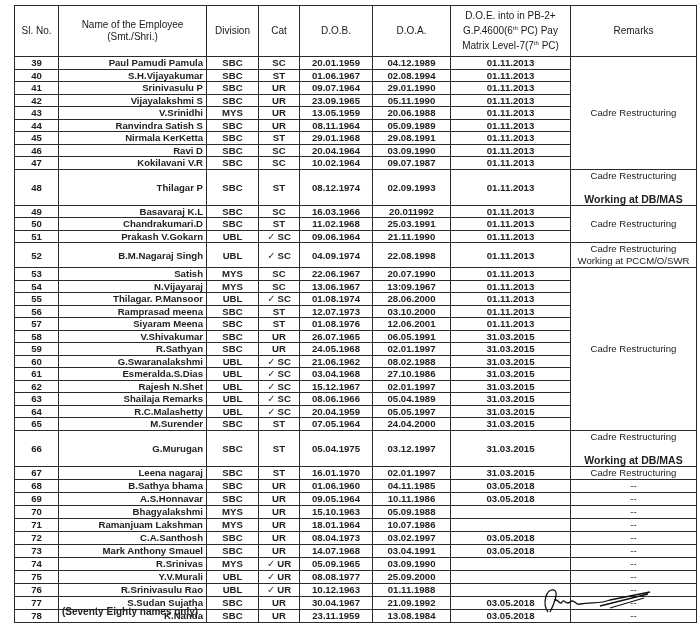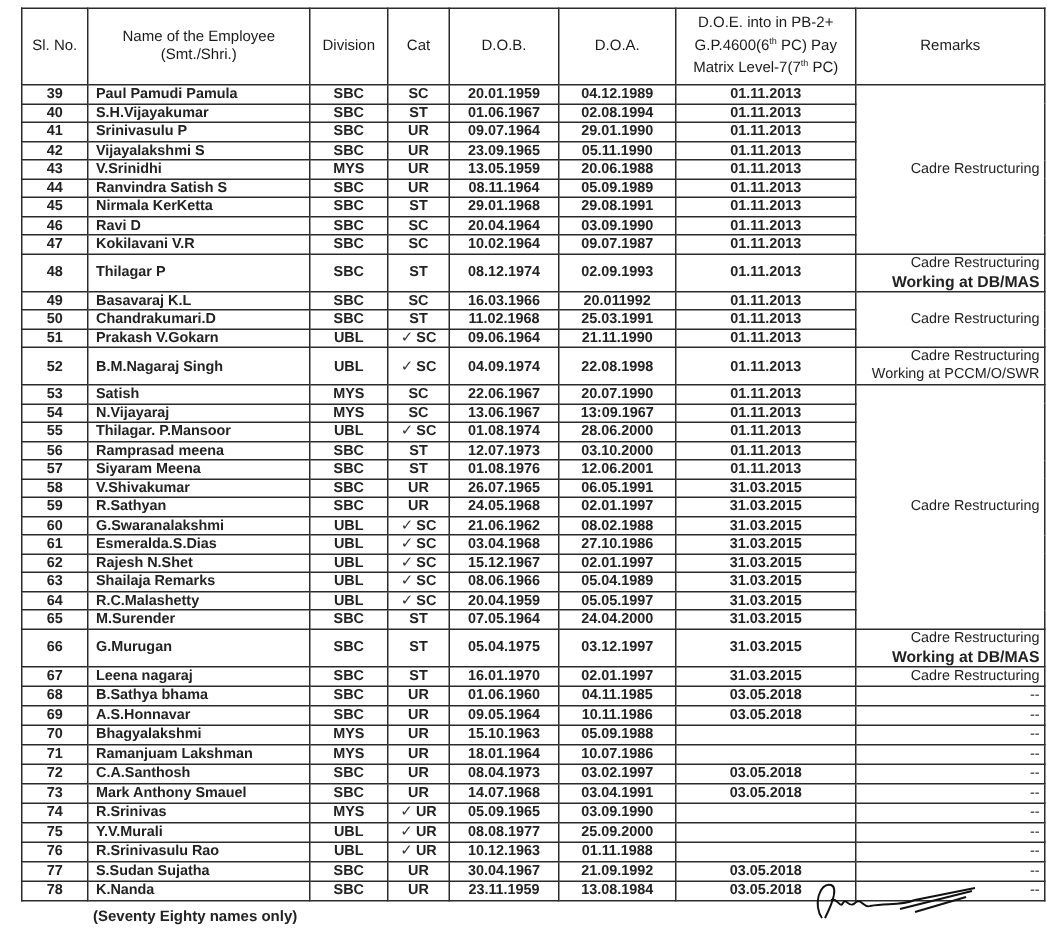--- a/index.html
+++ b/index.html
@@ -5,24 +5,24 @@
   html, body { margin: 0; padding: 0; background: #ffffff; }
   body { width: 698px; height: 623px; position: relative; overflow: hidden;
          font-family: "Liberation Sans", sans-serif; color: #1a1a1a; }
   .sheet { position: absolute; left: 14px; top: 5px; width: 682px; }
   table { border-collapse: collapse; width: 682px; table-layout: fixed; }
   th, td { border: 1px solid #2a2a2a; padding: 0 3px; font-size: 9.6px; line-height: 11px;
            white-space: nowrap; overflow: hidden; }
   th { font-weight: normal; font-size: 10px; line-height: 12px; height: 50px; text-align: center; vertical-align: middle; white-space: normal; }
   td { height: 11.5px; font-weight: bold; color: #222; }
   td.c { text-align: center; }
-  td.l { text-align: left; padding-left: 5px; }
+  td.l { text-align: right; padding-left: 5px; }
   tr.tall td { height: 23px; }
-  td.remark { font-weight: normal; text-align: right; font-size: 9.6px; white-space: normal; line-height: 12px; }
-  td.remark .big { font-weight: bold; font-size: 10.5px; }
+  td.remark { font-weight: normal; text-align: center; font-size: 9.6px; white-space: normal; line-height: 12px; }
+  td.remark .big { font-weight: bold; font-size: 10.5px; margin-top: 11px; }
   .tick { font-weight: normal; font-size: 10px; color: #333; margin-right: 2px; }
   sup { font-size: 6px; }
   .foot { position: absolute; left: 62px; top: 606px; font-size: 10px; font-weight: bold; color: #222; }
   .sign { position: absolute; left: 540px; top: 584px; }
 </style>
 </head>
 <body>
 
 <div class="sheet">
   <table>

